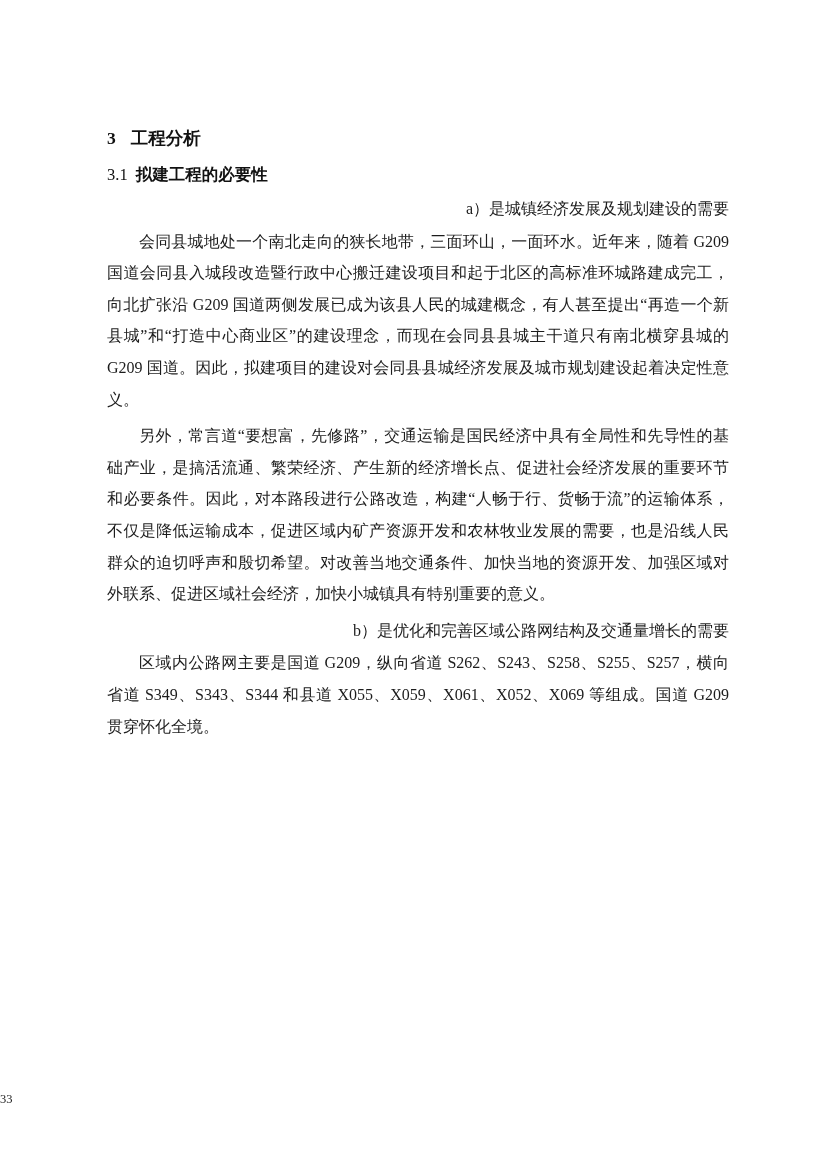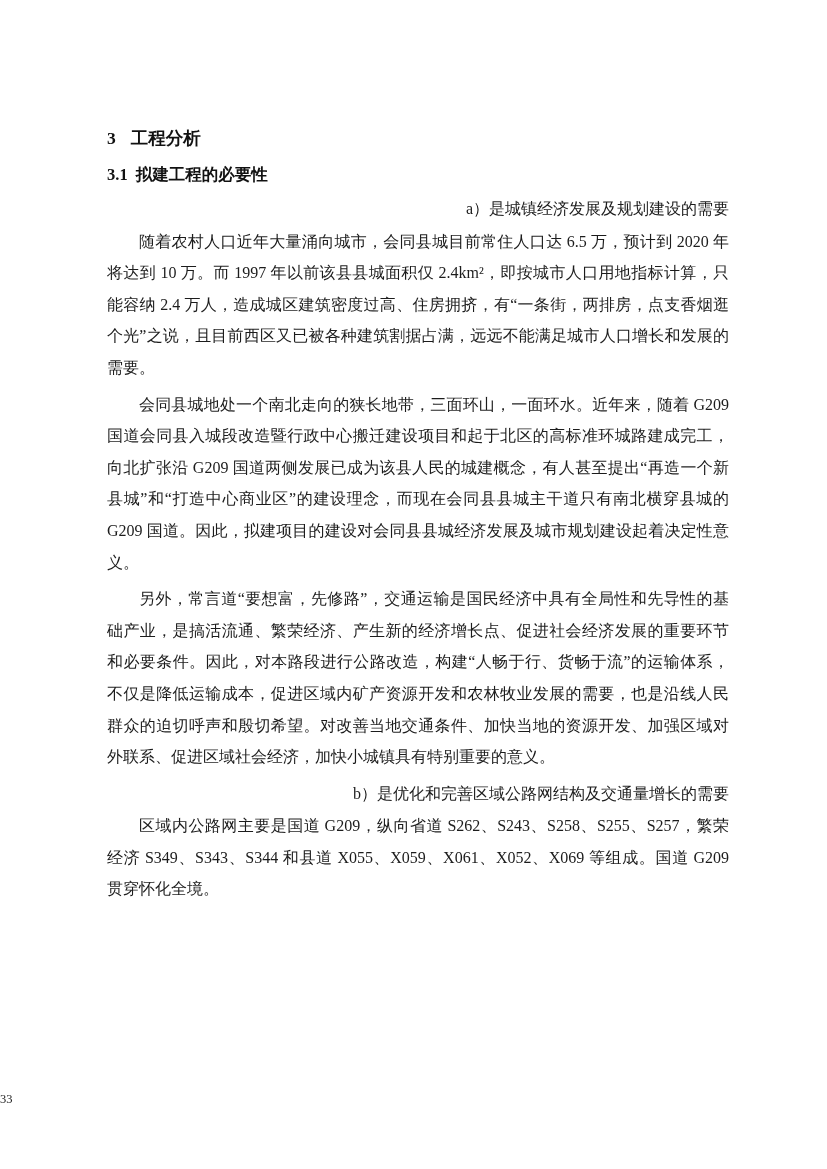--- a/index.html
+++ b/index.html
@@ -38,21 +38,21 @@
   .h2 {
     font-family: "Liberation Sans", "DejaVu Sans", sans-serif;
     font-weight: bold;
     font-size: 16.5px;
     line-height: 22px;
     color: #111111;
     margin: 0 0 7px 0;
   }
   .h2 .num {
     font-family: "Liberation Serif", "DejaVu Serif", serif;
-    font-weight: bold;
+    font-weight: normal;
     margin-right: 8px;
   }
   .li {
     font-size: 16px;
     line-height: 31.6px;
     padding-left: 32px;
     margin: 0 0 1px 0;
     text-align: right;
   }
   .para {
@@ -80,27 +80,26 @@
     <h1 class="h1">
       <span class="num">3</span><span>工程分析</span>
     </h1>
 
     <h2 class="h2">
       <span class="num">3.1</span><span>拟建工程的必要性</span>
     </h2>
 
     <p class="li">a）是城镇经济发展及规划建设的需要</p>
 
-    <p class="para">随着农村人口近年大量涌向城市，会同县城目前常住人口达 6.5 万，预计到 2020 年将达到 10 万。而 1997 年以前该县县城面积仅 2.4km²，即按城市人口用地指标计算，只能容纳 2.4 万人，造成城区建筑密度过高、住房拥挤，有“一条街，两排房，点支香烟逛个光”之说，且目前西区又已被各种建筑割据占满，远远不能满足城市人口增长和发展的需要。</p>
 
     <p class="para">会同县城地处一个南北走向的狭长地带，三面环山，一面环水。近年来，随着 G209 国道会同县入城段改造暨行政中心搬迁建设项目和起于北区的高标准环城路建成完工，向北扩张沿 G209 国道两侧发展已成为该县人民的城建概念，有人甚至提出“再造一个新县城”和“打造中心商业区”的建设理念，而现在会同县县城主干道只有南北横穿县城的 G209 国道。因此，拟建项目的建设对会同县县城经济发展及城市规划建设起着决定性意义。</p>
 
     <p class="para">另外，常言道“要想富，先修路”，交通运输是国民经济中具有全局性和先导性的基础产业，是搞活流通、繁荣经济、产生新的经济增长点、促进社会经济发展的重要环节和必要条件。因此，对本路段进行公路改造，构建“人畅于行、货畅于流”的运输体系，不仅是降低运输成本，促进区域内矿产资源开发和农林牧业发展的需要，也是沿线人民群众的迫切呼声和殷切希望。对改善当地交通条件、加快当地的资源开发、加强区域对外联系、促进区域社会经济，加快小城镇具有特别重要的意义。</p>
 
     <p class="li">b）是优化和完善区域公路网结构及交通量增长的需要</p>
 
 
-    <p class="para">区域内公路网主要是国道 G209，纵向省道 S262、S243、S258、S255、S257，繁荣经济 S349、S343、S344 和县道 X055、X059、X061、X052、X069 等组成。国道 G209 贯穿怀化全境。</p>
+    <p class="para">区域内公路网主要是国道 G209，纵向省道 S262、S243、S258、S255、S257，横向省道 S349、S343、S344 和县道 X055、X059、X061、X052、X069 等组成。国道 G209 贯穿怀化全境。</p>
 
   </div>
 
   <div class="footer">33</div>
 </div>
 
 </body></html>

